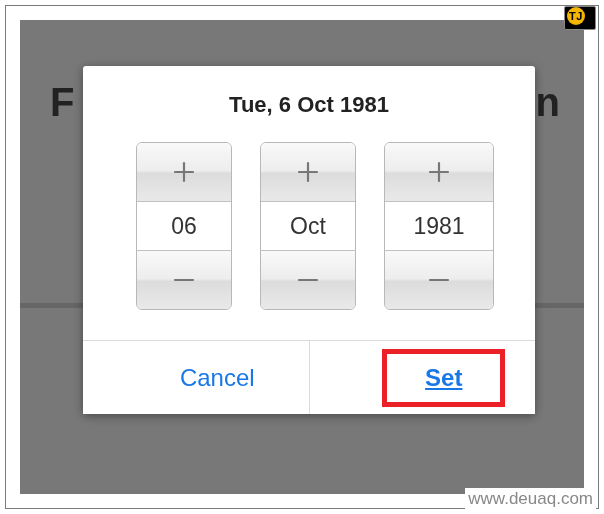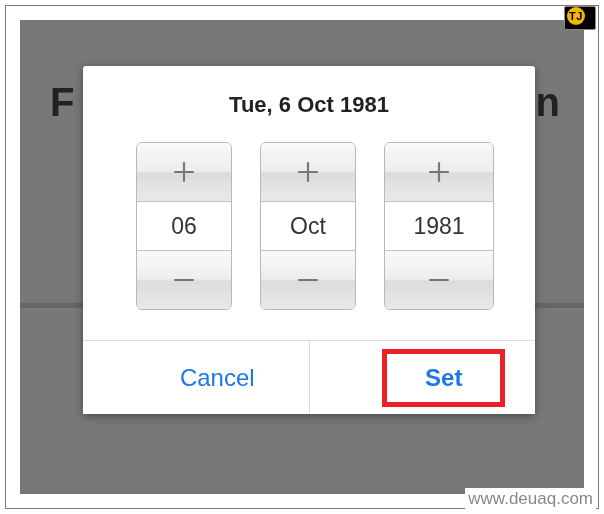--- a/index.html
+++ b/index.html
@@ -118,20 +118,21 @@
     color: #1a78e6;
     cursor: pointer;
     background: #fff;
     padding-left: 43px;
   }
   .action + .action {
     border-left: 1px solid #dcdcdc;
   }
   .action.set {
     font-weight: 700;
+    text-decoration: underline;
   }
 
   .red-highlight {
     border: 5px solid #ec2027;
     padding: 10px 38px;
   }
 
   
   .wm-tj {
     position: absolute;

